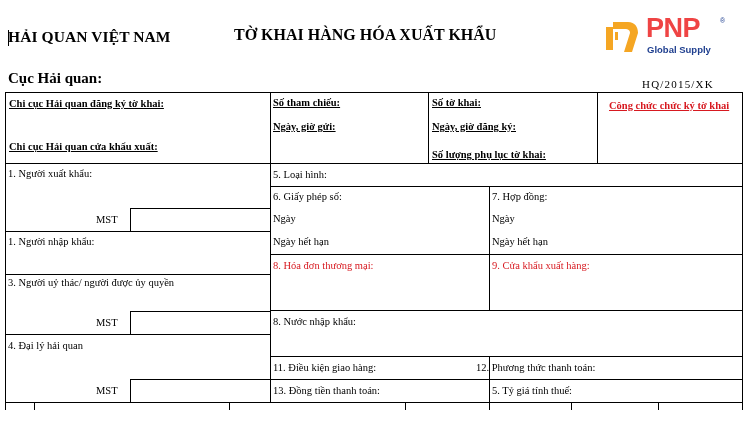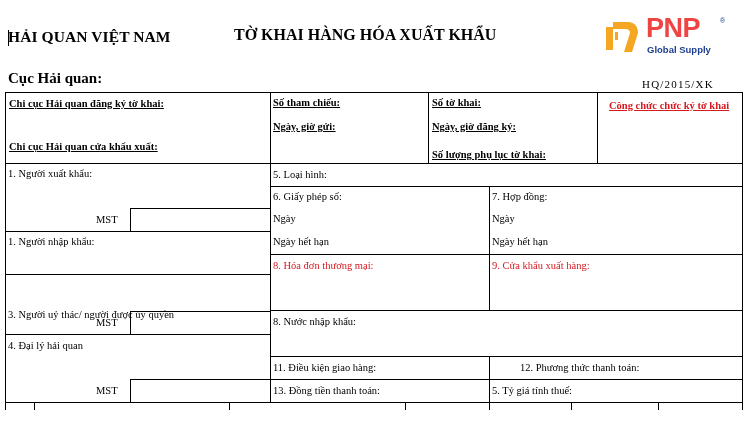--- a/index.html
+++ b/index.html
@@ -94,21 +94,21 @@
 <div class="lbl b" style="left:432px;top:149px;">Số lượng phụ lục tờ khai:</div>
 
 <div class="lbl b red" style="left:609px;top:100px;">Công chức chức ký tờ khai</div>
 
 <div class="lbl" style="left:8px;top:168px;">1. Người xuất khẩu:</div>
 <div class="lbl" style="left:96px;top:214px;">MST</div>
 <div class="field" style="left:131px;top:209px;width:139px;height:22px;"></div>
 
 <div class="lbl" style="left:8px;top:236px;">1. Người nhập khẩu:</div>
 
-<div class="lbl" style="left:8px;top:277px;margin-top:32px;">3. Người uỷ thác/ người được ủy quyền</div>
+<div class="lbl" style="left:8px;top:277px;">3. Người uỷ thác/ người được ủy quyền</div>
 <div class="lbl" style="left:96px;top:317px;">MST</div>
 <div class="field" style="left:131px;top:312px;width:139px;height:22px;"></div>
 
 <div class="lbl" style="left:8px;top:340px;">4. Đại lý hải quan</div>
 <div class="lbl" style="left:96px;top:385px;">MST</div>
 <div class="field" style="left:131px;top:380px;width:139px;height:22px;"></div>
 
 <div class="lbl" style="left:273px;top:169px;">5. Loại hình:</div>
 
 <div class="lbl" style="left:273px;top:191px;">6. Giấy phép số:</div>
@@ -118,16 +118,16 @@
 <div class="lbl" style="left:492px;top:191px;">7. Hợp đồng:</div>
 <div class="lbl" style="left:492px;top:213px;">Ngày</div>
 <div class="lbl" style="left:492px;top:236px;">Ngày hết hạn</div>
 
 <div class="lbl red" style="left:273px;top:260px;">8. Hóa đơn thương mại:</div>
 <div class="lbl red" style="left:492px;top:260px;">9. Cửa khẩu xuất hàng:</div>
 
 <div class="lbl" style="left:273px;top:316px;">8. Nước nhập khẩu:</div>
 
 <div class="lbl" style="left:273px;top:362px;">11. Điều kiện giao hàng:</div>
-<div class="lbl" style="left:520px;top:362px;">12. Phương thức thanh toán:</div>
+<div class="lbl" style="left:476px;top:362px;">12. Phương thức thanh toán:</div>
 
 <div class="lbl" style="left:273px;top:385px;">13. Đồng tiền thanh toán:</div>
 <div class="lbl" style="left:492px;top:385px;">5. Tỷ giá tính thuế:</div>
 
 </body></html>

